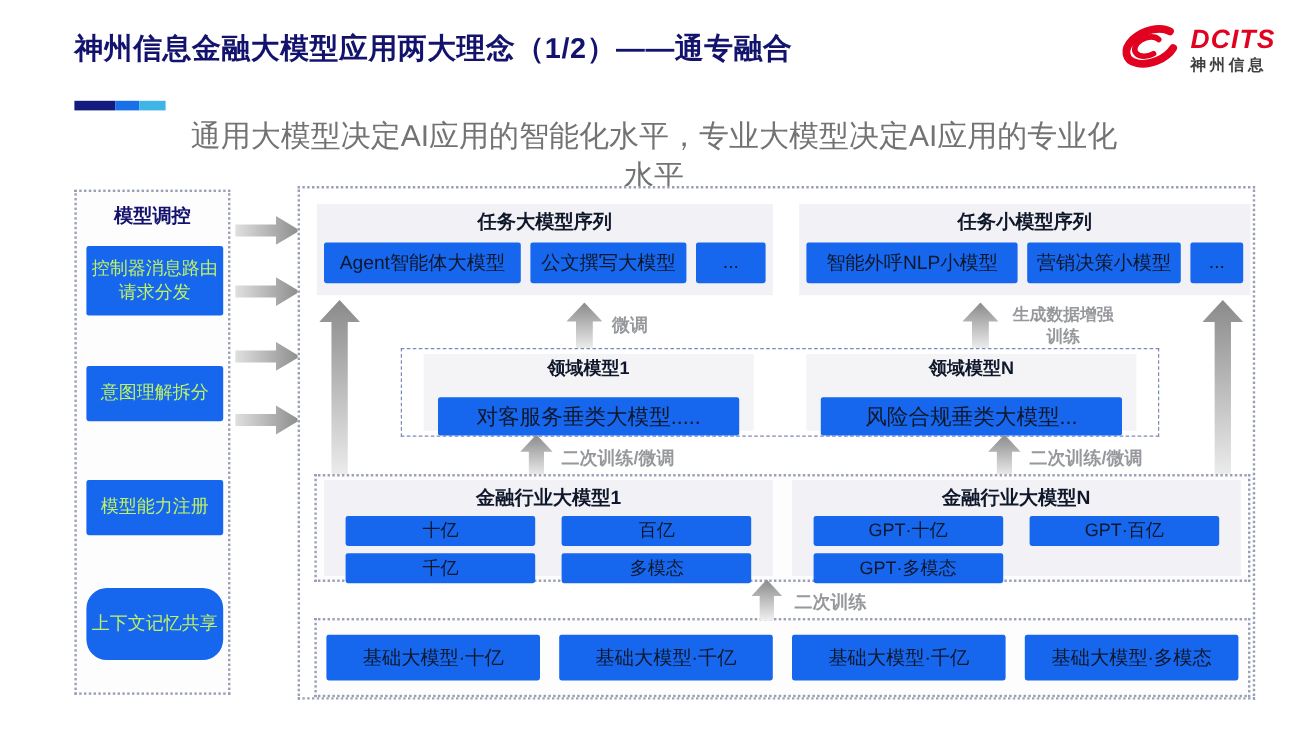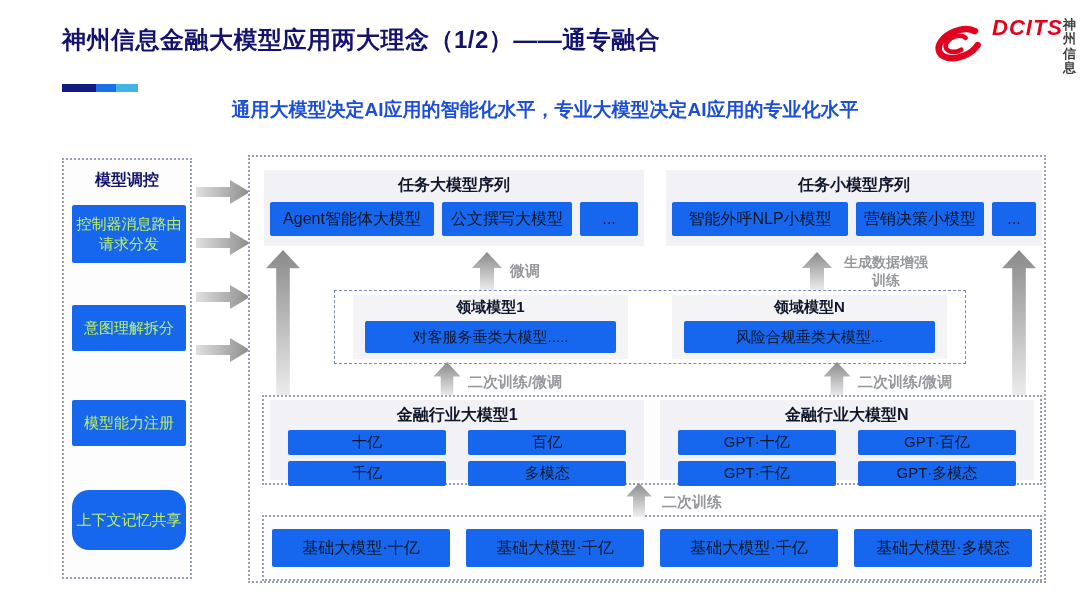--- a/index.html
+++ b/index.html
@@ -7,25 +7,25 @@
   .page { position:relative; width:1080px; height:608px; background:#ffffff; overflow:hidden; }
 
   .title { position:absolute; left:62px; top:24px; font-size:24px; font-weight:bold; color:#13136e; letter-spacing:0.5px; }
   .grad-bar { position:absolute; left:62px; top:84px; height:8px; display:flex; }
   .grad-bar span { display:block; height:8px; }
   .g1 { width:34px; background:#141b7e; }
   .g2 { width:20px; background:#1970e8; }
   .g3 { width:22px; background:#40b4e6; }
 
   .logo { position:absolute; left:930px; top:16px; display:flex; align-items:center; gap:6px; }
-  .logo-text { display:flex; flex-direction:row; line-height:1.1; }
+  .logo-text { display:flex; flex-direction:column; line-height:1.1; }
   .logo-brand { font-size:22px; font-weight:900; font-style:italic; color:#e1021f; letter-spacing:1px; }
   .logo-name { font-size:13px; color:#3f3f3f; font-weight:bold; letter-spacing:3px; margin-top:2px; }
 
-  .subtitle { position:absolute; left:150px; top:97px; width:790px; text-align:center; font-size:19px; font-weight:bold; color:#1d4ed8; }
+  .subtitle { position:absolute; left:150px; top:97px; width:790px; text-align:center; font-size:25px; font-weight:normal; color:#737373; }
 
   
   .sidebar { position:absolute; left:62px; top:158px; width:130px; height:421px; border:2px dotted #98a0b4; background:#fdfdfe; }
   .sidebar-title { margin-top:10px; text-align:center; font-size:16px; font-weight:bold; color:#13136e; }
   .sbtn { position:absolute; left:8px; width:114px; background:#1667ee; color:#bef264; display:flex; align-items:center; justify-content:center; text-align:center; font-size:15px; line-height:1.35; border-radius:2px; }
   .sb1 { top:45px;  height:58px; }
   .sb2 { top:145px; height:46px; }
   .sb3 { top:240px; height:46px; }
   .sb4 { top:330px; height:60px;border-radius:17px; }
 
@@ -48,21 +48,21 @@
 
   .tall-arrow { position:absolute; width:34px; height:152px; top:93px; }
   .tl { left:16px; } .tr { left:752px; }
   .sm-up { position:absolute; width:30px; height:40px; }
   .flow-label { position:absolute; color:#96989c; font-weight:600; font-size:15px; white-space:nowrap; }
   .wrap-label { white-space:normal; width:96px; text-align:center; line-height:1.3; font-size:14px; }
 
   .domain-box { position:absolute; left:84px; top:133px; width:632px; height:74px; border:1px dashed #7d88bb; background:#ffffff; display:flex; justify-content:space-between; padding:4px 18px;gap:44px; }
   .domain-panel { width:292px; background:#f4f4f7; }
   .domain-panel .panel-title { font-size:15px; padding-top:3px; }
-  .domain-panel .chip { height:32px; margin:4px 12px 0 12px; font-size:15px; }
+  .domain-panel .chip { height:32px; margin:14px 12px 0 12px; font-size:18px; }
 
   .industry-box { position:absolute; left:12px; top:238px; width:780px; height:90px; border:2px dotted #98a0b4; background:#fdfdfe; display:flex; justify-content:space-between; padding:3px 6px; }
   .industry-panel { width:49%; background:#f2f2f6; }
   .igrid { display:grid; grid-template-columns:1fr 1fr; gap:6px 22px; padding:4px 18px 0 18px; }
   .igrid .chip { height:25px; font-size:15px; }
 
   .base-box { position:absolute; left:12px; top:358px; width:780px; height:66px; border:2px dotted #98a0b4; background:#fdfdfe; display:flex; align-items:center; justify-content:space-between; padding:0 8px; }
   .base-box .chip { width:178px; height:38px; font-size:16px; }
 </style>
 </head>
@@ -192,21 +192,20 @@
           <div class="chip">百亿</div>
           <div class="chip">千亿</div>
           <div class="chip">多模态</div>
         </div>
       </div>
       <div class="industry-panel">
         <div class="panel-title">金融行业大模型N</div>
         <div class="igrid">
           <div class="chip">GPT·十亿</div>
           <div class="chip">GPT·百亿</div>
-          <div class="chip">GPT·千亿</div>
           <div class="chip">GPT·多模态</div>
         </div>
       </div>
     </div>
 
     <svg class="sm-up" style="left:374px; top:326px; height:34px; z-index:2;" viewBox="0 0 30 40">
         <polygon points="15,0 30,16 22,16 22,40 8,40 8,16 0,16" fill="url(#gradUp)"></polygon>
       </svg>
     <div class="flow-label" style="left:412px; top:336px;">二次训练</div>
 

